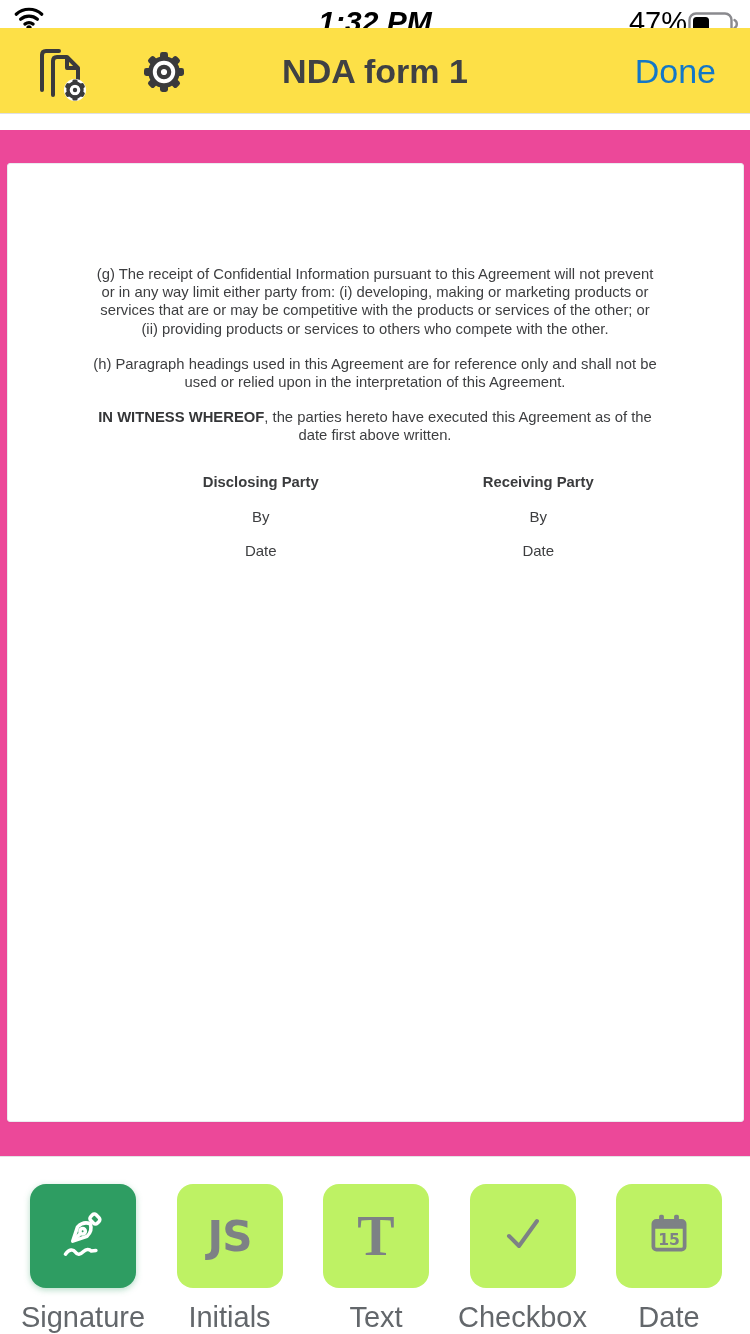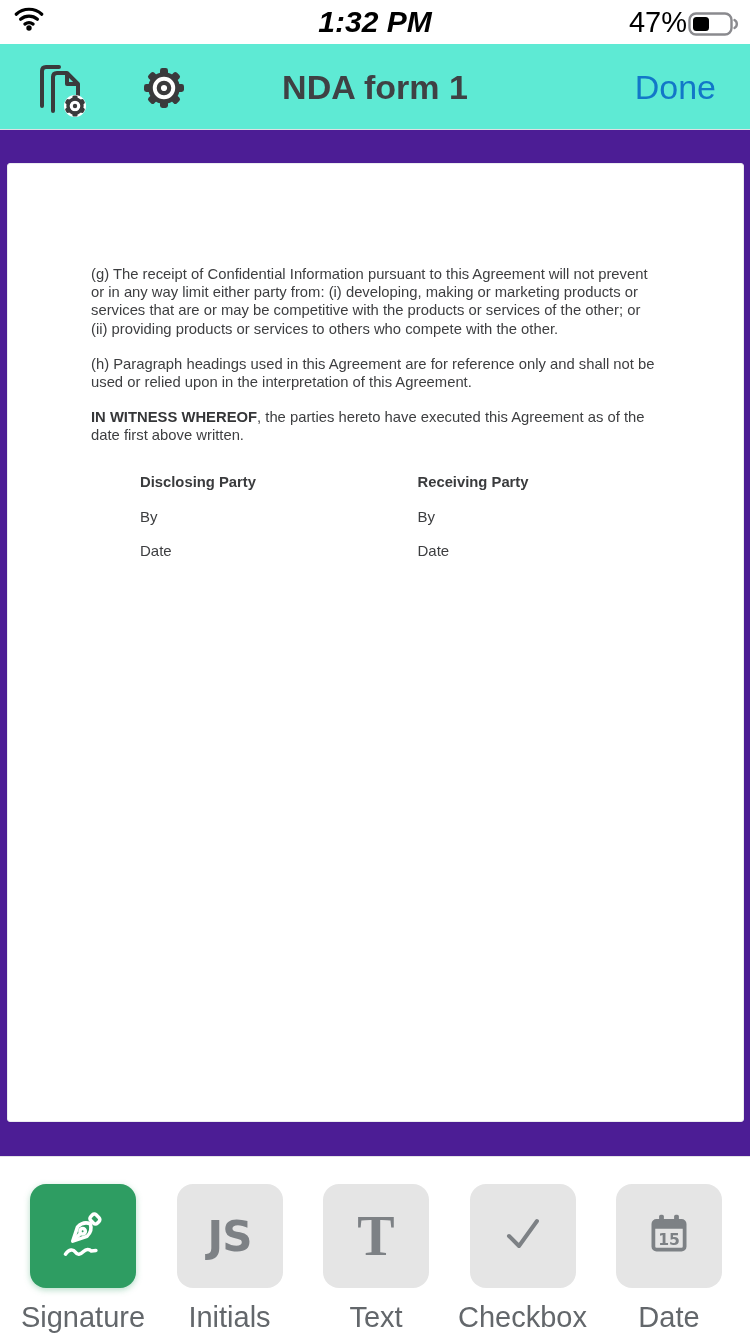--- a/index.html
+++ b/index.html
@@ -20,39 +20,40 @@
   .sb-left { display:flex; align-items:center; gap:7px; font-size:29px; color:#000; }
   .sb-time {
     position:absolute; left:0; right:0; text-align:center;
     font-size:30px; font-weight:700; color:#000; pointer-events:none;font-style:italic;
   }
   .sb-right { margin-left:auto; display:flex; align-items:center; gap:1px; font-size:29px; color:#000; z-index:2; }
   .battery-wrap { position:relative; width:52px; height:24px; }
 
   
   .nav-bar {
-    position:absolute; top:44px; left:0; right:0; height:86px;
-    background:#5eead4; border-bottom:1px solid #dfdfe3; z-index:5;
+    position:absolute; top:28px; left:0; right:0; height:86px;
+    background:#fde047; border-bottom:1px solid #dfdfe3; z-index:5;
   }
   .nav-icon-btn { position:absolute; top:50%; transform:translateY(-50%); width:60px; height:60px; cursor:pointer; }
   .nav-icon-pages { left:30px; }
   .nav-icon-gear { left:134px; }
   .nav-title {
     position:absolute; left:0; right:0; top:50%; transform:translateY(-50%);
     text-align:center; font-size:34px; font-weight:600; color:#3f4144; pointer-events:none;
   }
   .nav-done {
     position:absolute; right:34px; top:50%; transform:translateY(-50%);
     font-size:34px; font-weight:400; cursor:pointer;
   }
 
   
   .content {
     position:absolute; top:130px; left:0; right:0; height:1026px;
-    background:#4c1d95;
+    background:#ec4899;
+    text-align:center;
   }
   .page {
     position:absolute; left:7px; top:33px; width:737px; height:959px;
     background:#fff; border:1px solid #eaebf0; border-radius:3px;
     box-shadow:0 1px 2px rgba(0,0,0,0.03);
   }
   .page-inner { padding:101px 84px 0 83px; color:#3d3e40; font-size:14.8px; line-height:18.2px; }
   .doc-para { margin-bottom:17px; }
   .doc-para strong { font-weight:700; color:#353638; }
   .sig-block { display:flex; margin-left:13px; margin-top:28px; }
@@ -62,21 +63,21 @@
 
   
   .toolbar {
     position:absolute; top:1156px; left:0; right:0; height:178px;
     background:#fff; border-top:1px solid #e3e3e6;
     display:flex; justify-content:space-between;
     padding:27px 28px 0 30px;
   }
   .tool { width:106px; display:flex; flex-direction:column; align-items:center; cursor:pointer; }
   .tool-btn {
-    width:106px; height:104px; border-radius:16px; background:#e5e5e5;
+    width:106px; height:104px; border-radius:16px; background:#bef264;
     display:flex; align-items:center; justify-content:center;
   }
   .tool-btn.active { box-shadow:0 2px 6px rgba(46,157,98,0.35); }
   .tool-label { margin-top:13px; font-size:29px; color:#63676b; white-space:nowrap; }
   .glyph-js {
     font-family:"DejaVu Sans",sans-serif; font-weight:700; font-size:42px;
     color:#7d8185; letter-spacing:-1px;
   }
   .glyph-t {
     font-family:"Liberation Serif","DejaVu Serif",serif; font-weight:600; font-size:56px;

